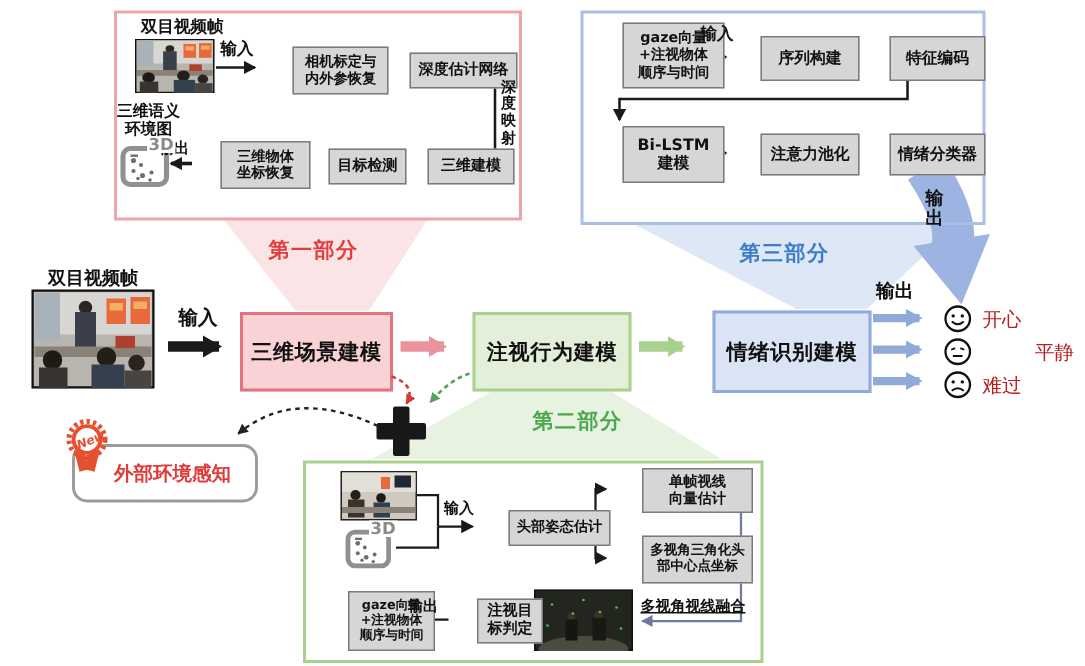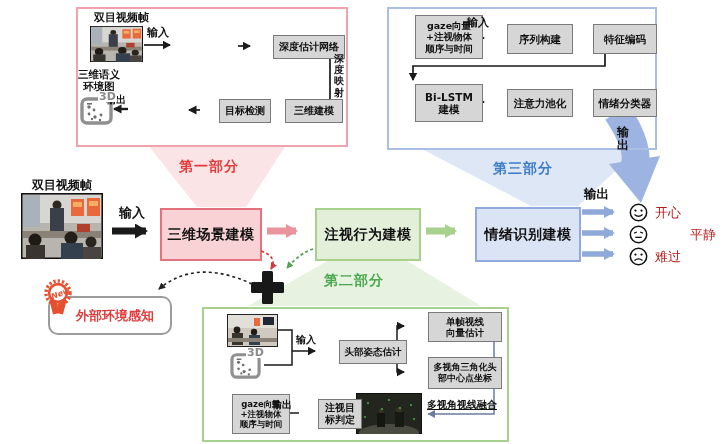--- a/index.html
+++ b/index.html
@@ -131,27 +131,31 @@
     <rect x="2" y="38" width="78" height="7" fill="#8a8277"></rect>
     <rect x="56" y="31" width="13" height="8" fill="#b0402e"></rect>
     <circle cx="14" cy="47" r="6.5" fill="#1f1a16"></circle>
       <rect x="5" y="52" width="19" height="14" fill="#3a3430"></rect>
     <circle cx="50" cy="45" r="6.5" fill="#241e18"></circle>
       <rect x="40" y="50" width="22" height="16" fill="#35404e"></rect>
     <circle cx="70" cy="49" r="5.5" fill="#2a241e"></circle>
       <rect x="62" y="54" width="18" height="12" fill="#4a4440"></rect>
   </svg>
   <div class="lbl" style="left:147px;top:27px;font-size:11px;">输入</div>
+  <div class="gnode" style="left:176px;top:31px;width:62px;height:30px;font-size:9.5px;">相机标定与
+内外参恢复</div>
   <div class="gnode" style="left:254px;top:35px;width:70px;height:22px;font-size:10px;">深度估计网络</div>
   <div class="lbl" style="left:334px;top:53px;font-size:10px;text-align:center;">深
 度
 映
 射</div>
   <div class="gnode" style="left:266px;top:99px;width:56px;height:22px;font-size:10px;">三维建模</div>
   <div class="gnode" style="left:200px;top:99px;width:50px;height:22px;font-size:10px;">目标检测</div>
+  <div class="gnode" style="left:128px;top:94px;width:58px;height:30px;font-size:9.5px;">三维物体
+坐标恢复</div>
   <div class="lbl" style="left:106px;top:94px;font-size:10px;">输出</div>
   <div class="lbl" style="left:76px;top:69px;width:46px;font-size:10.5px;text-align:center;">三维语义
 环境图</div>
   <svg class="icon3d" style="left:80px;top:95px;" width="34" height="31" viewBox="0 0 34 31">
     <rect x="2" y="4" width="29" height="24" rx="5" fill="#fff" stroke="#909090" stroke-width="3.4"></rect>
     <g fill="#6e6e6e">
         <circle cx="9" cy="12" r="1.7"></circle>
         <circle cx="14" cy="15" r="1.4"></circle>
         <circle cx="9" cy="19" r="1.4"></circle>
         <circle cx="15" cy="22" r="1.7"></circle>
@@ -232,21 +236,21 @@
   <svg class="photo z3" style="left:42px;top:279px;" width="32" height="40" viewBox="0 0 32 40">
     <rect x="9" y="20" width="6.5" height="15" fill="#e55030" transform="rotate(-14 12 27)"></rect>
     <rect x="16.5" y="20" width="6.5" height="15" fill="#e55030" transform="rotate(14 20 27)"></rect>
     <circle cx="16" cy="14" r="12" fill="none" stroke="#e55030" stroke-width="3.4" stroke-dasharray="2.2 2.1"></circle>
     <circle cx="16" cy="14" r="10.2" fill="#e55030"></circle>
     <circle cx="16" cy="14" r="7.6" fill="#fff"></circle>
   </svg>
   <span class="badgetxt" style="left:51px;top:290px;color:#e55030;">New</span>
 
   <div class="outer" style="left:202px;top:307px;width:303px;height:131px;border:2px solid #a9d18e;"></div>
-  <div class="sec" style="left:324px;top:272px;color:#4aa84e;">第二部分</div>
+  <div class="sec" style="left:355px;top:272px;color:#4aa84e;">第二部分</div>
   <svg class="photo" style="left:227px;top:314px;" width="51" height="33" viewBox="0 0 51 33" preserveAspectRatio="none">
     <rect x="0" y="0" width="51" height="33" fill="#cfc9c0" stroke="#222" stroke-width="2"></rect>
     <rect x="1" y="1" width="49" height="13" fill="#e2ded8"></rect>
     <rect x="36" y="3" width="11" height="8" fill="#1f2835"></rect>
     <rect x="27" y="4" width="6" height="8" fill="#e8693c"></rect>
     <circle cx="10" cy="16" r="3.4" fill="#241e18"></circle>
       <rect x="5" y="19" width="11" height="12" fill="#39332e"></rect>
     <circle cx="27" cy="18" r="3.2" fill="#1f1a16"></circle>
       <rect x="22" y="21" width="11" height="10" fill="#30404e"></rect>
     <rect x="1" y="24" width="49" height="4" fill="#8a8277"></rect>

